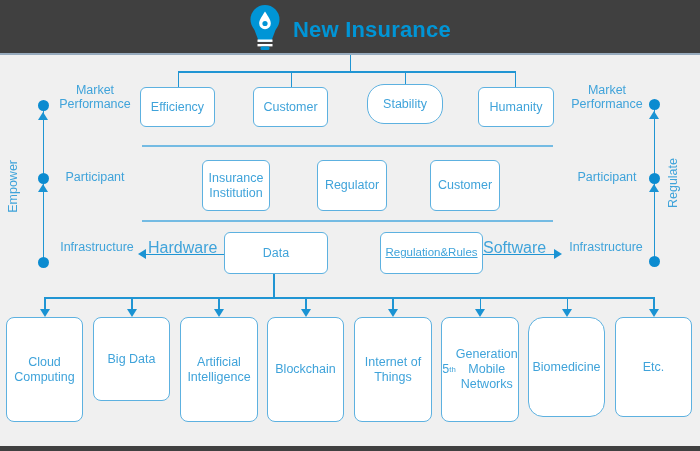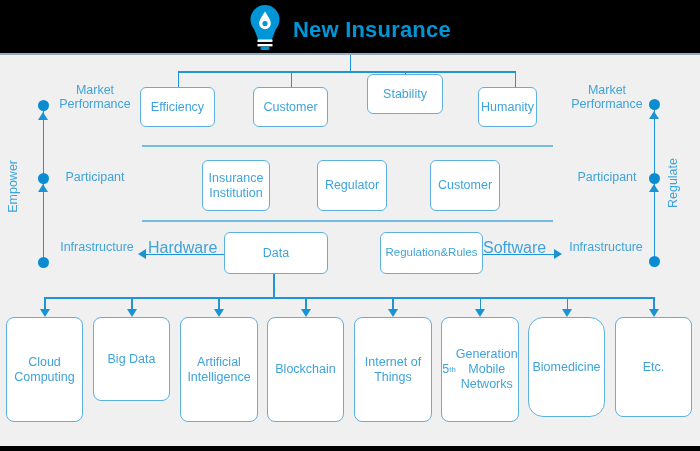--- a/index.html
+++ b/index.html
@@ -1,17 +1,17 @@
 <!DOCTYPE html>
 <html><head>
 <meta charset="utf-8">
 <style>
   html,body{margin:0;padding:0;background:#fff;}
   .stage{
-    position:relative;width:700px;height:451px;overflow:hidden;background:#000000;
+    position:relative;width:700px;height:451px;overflow:hidden;background:#404040;
     font-family:"Liberation Sans", sans-serif;
   }
   .title-text{
     position:absolute;left:293px;top:17px;font-size:22px;font-weight:bold;
     color:#0095d6;letter-spacing:.2px;white-space:nowrap;
   }
   .top-divider{position:absolute;left:0;top:53px;width:700px;height:2px;background:#97abbe;}
   .panel{position:absolute;left:0;top:55px;width:700px;height:391px;background:#f0f0f0;}
 
   .box{
@@ -70,33 +70,33 @@
     <div class="vline" style="left:349.5px;top:55px;height:16px;"></div>
     <div class="hline" style="left:177.5px;top:71px;width:338px;"></div>
     <div class="vline" style="left:177.5px;top:71px;height:16px;"></div>
     <div class="vline" style="left:290.5px;top:71px;height:16px;"></div>
     <div class="vline" style="left:404.5px;top:71px;height:16px;"></div>
     <div class="vline" style="left:514.5px;top:71px;height:16px;"></div>
   </div>
 
   <div class="box" style="left:140px;top:87px;width:75px;height:40px;">Efficiency</div>
   <div class="box" style="left:253px;top:87px;width:75px;height:40px;">Customer</div>
-  <div class="box" style="left:367px;top:74px;width:76px;height:40px;">Stability</div>
-  <div class="box" style="left:478px;top:87px;width:59px;height:40px;">Humanity</div>
+  <div class="box" style="left:367px;top:84px;width:76px;height:40px;border-radius:17px;">Stability</div>
+  <div class="box" style="left:478px;top:87px;width:76px;height:40px;">Humanity</div>
 
   <div class="divider-lb" style="left:142px;top:145px;width:411px;"></div>
 
   <div class="box" style="left:202px;top:160px;width:68px;height:51px;">Insurance Institution</div>
   <div class="box" style="left:317px;top:160px;width:70px;height:51px;">Regulator</div>
   <div class="box" style="left:430px;top:160px;width:70px;height:51px;">Customer</div>
 
   <div class="divider-lb" style="left:142px;top:220px;width:411px;"></div>
 
   <div class="box" style="left:224px;top:232px;width:104px;height:42px;">Data</div>
-  <div class="box box-rr" style="left:380px;top:232px;width:103px;height:42px;">Regulation&amp;Rules</div>
+  <div class="box box-rr" style="left:380px;top:232px;width:103px;height:42px;text-decoration:underline;">Regulation&amp;Rules</div>
 
   <div class="edge-label" style="left:148px;top:239px;width:76px;">Hardware</div>
   <div class="hline" style="left:146px;top:253.5px;width:78px;"></div>
   <div class="arr arr-left" style="left:138px;top:249px;"></div>
 
   <div class="edge-label" style="left:483px;top:239px;width:72px;">Software</div>
   <div class="hline" style="left:483px;top:253.5px;width:72px;"></div>
   <div class="arr arr-right" style="left:554px;top:249px;"></div>
 
   <div>

